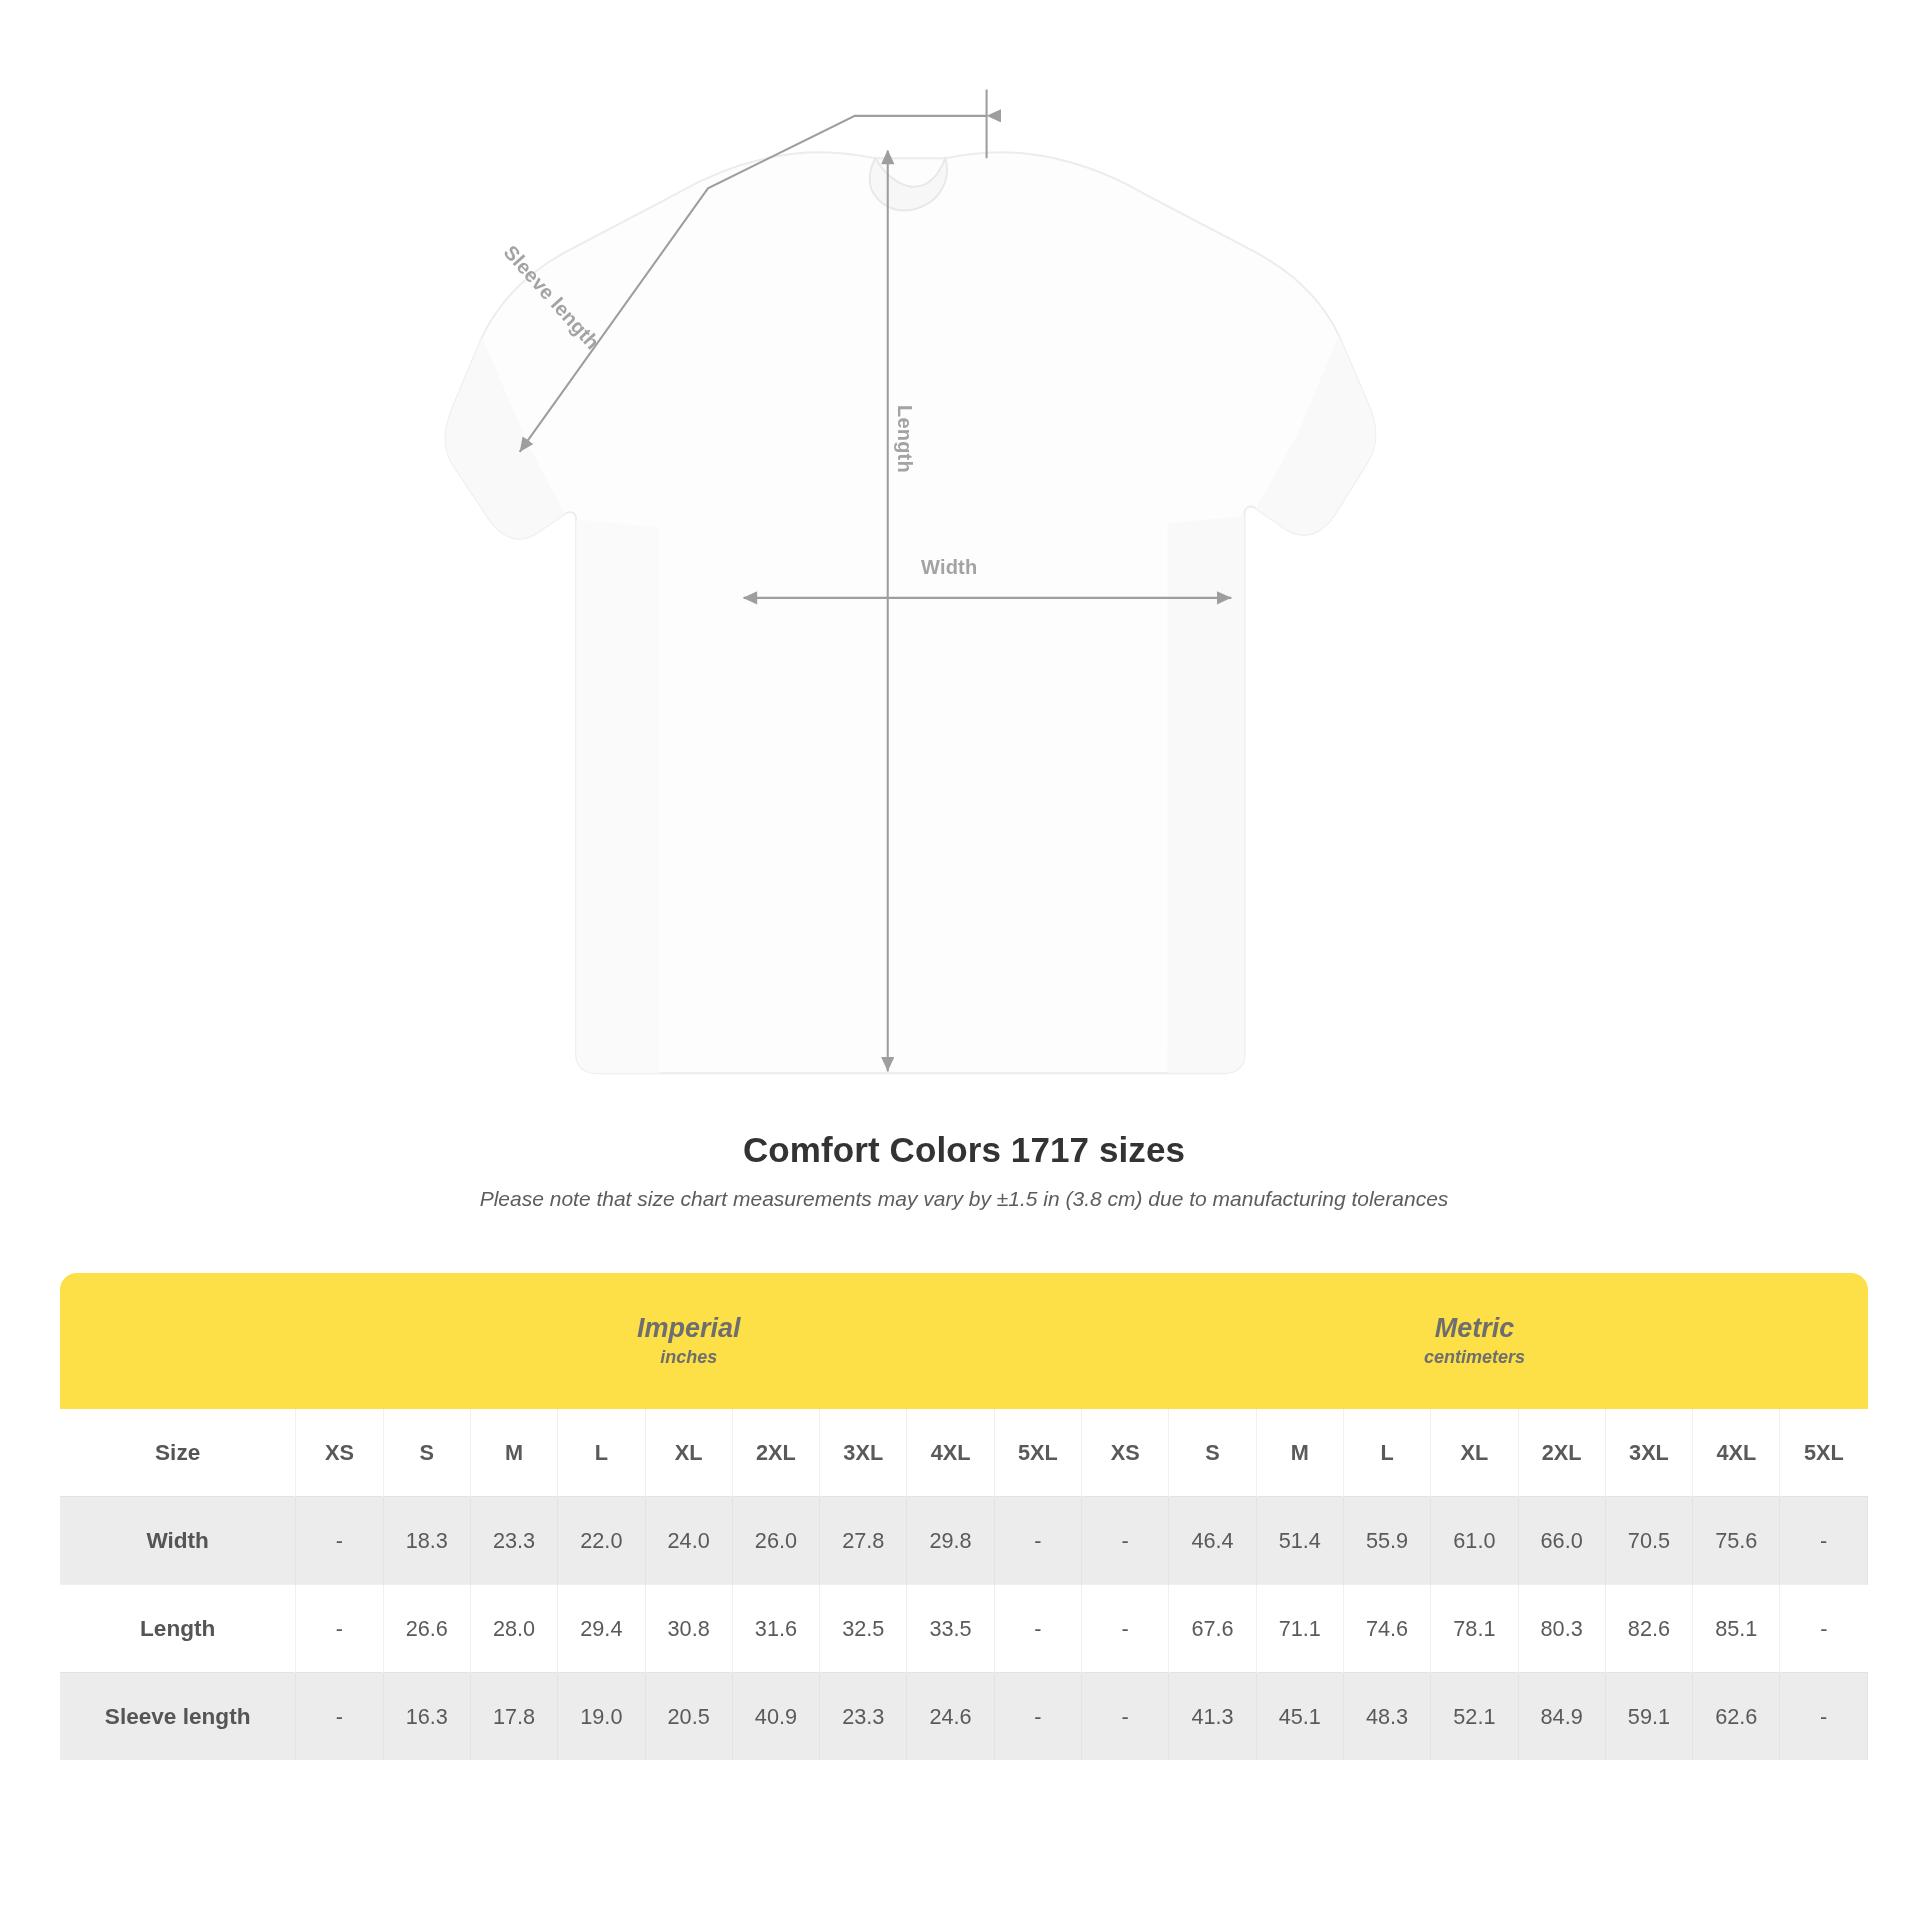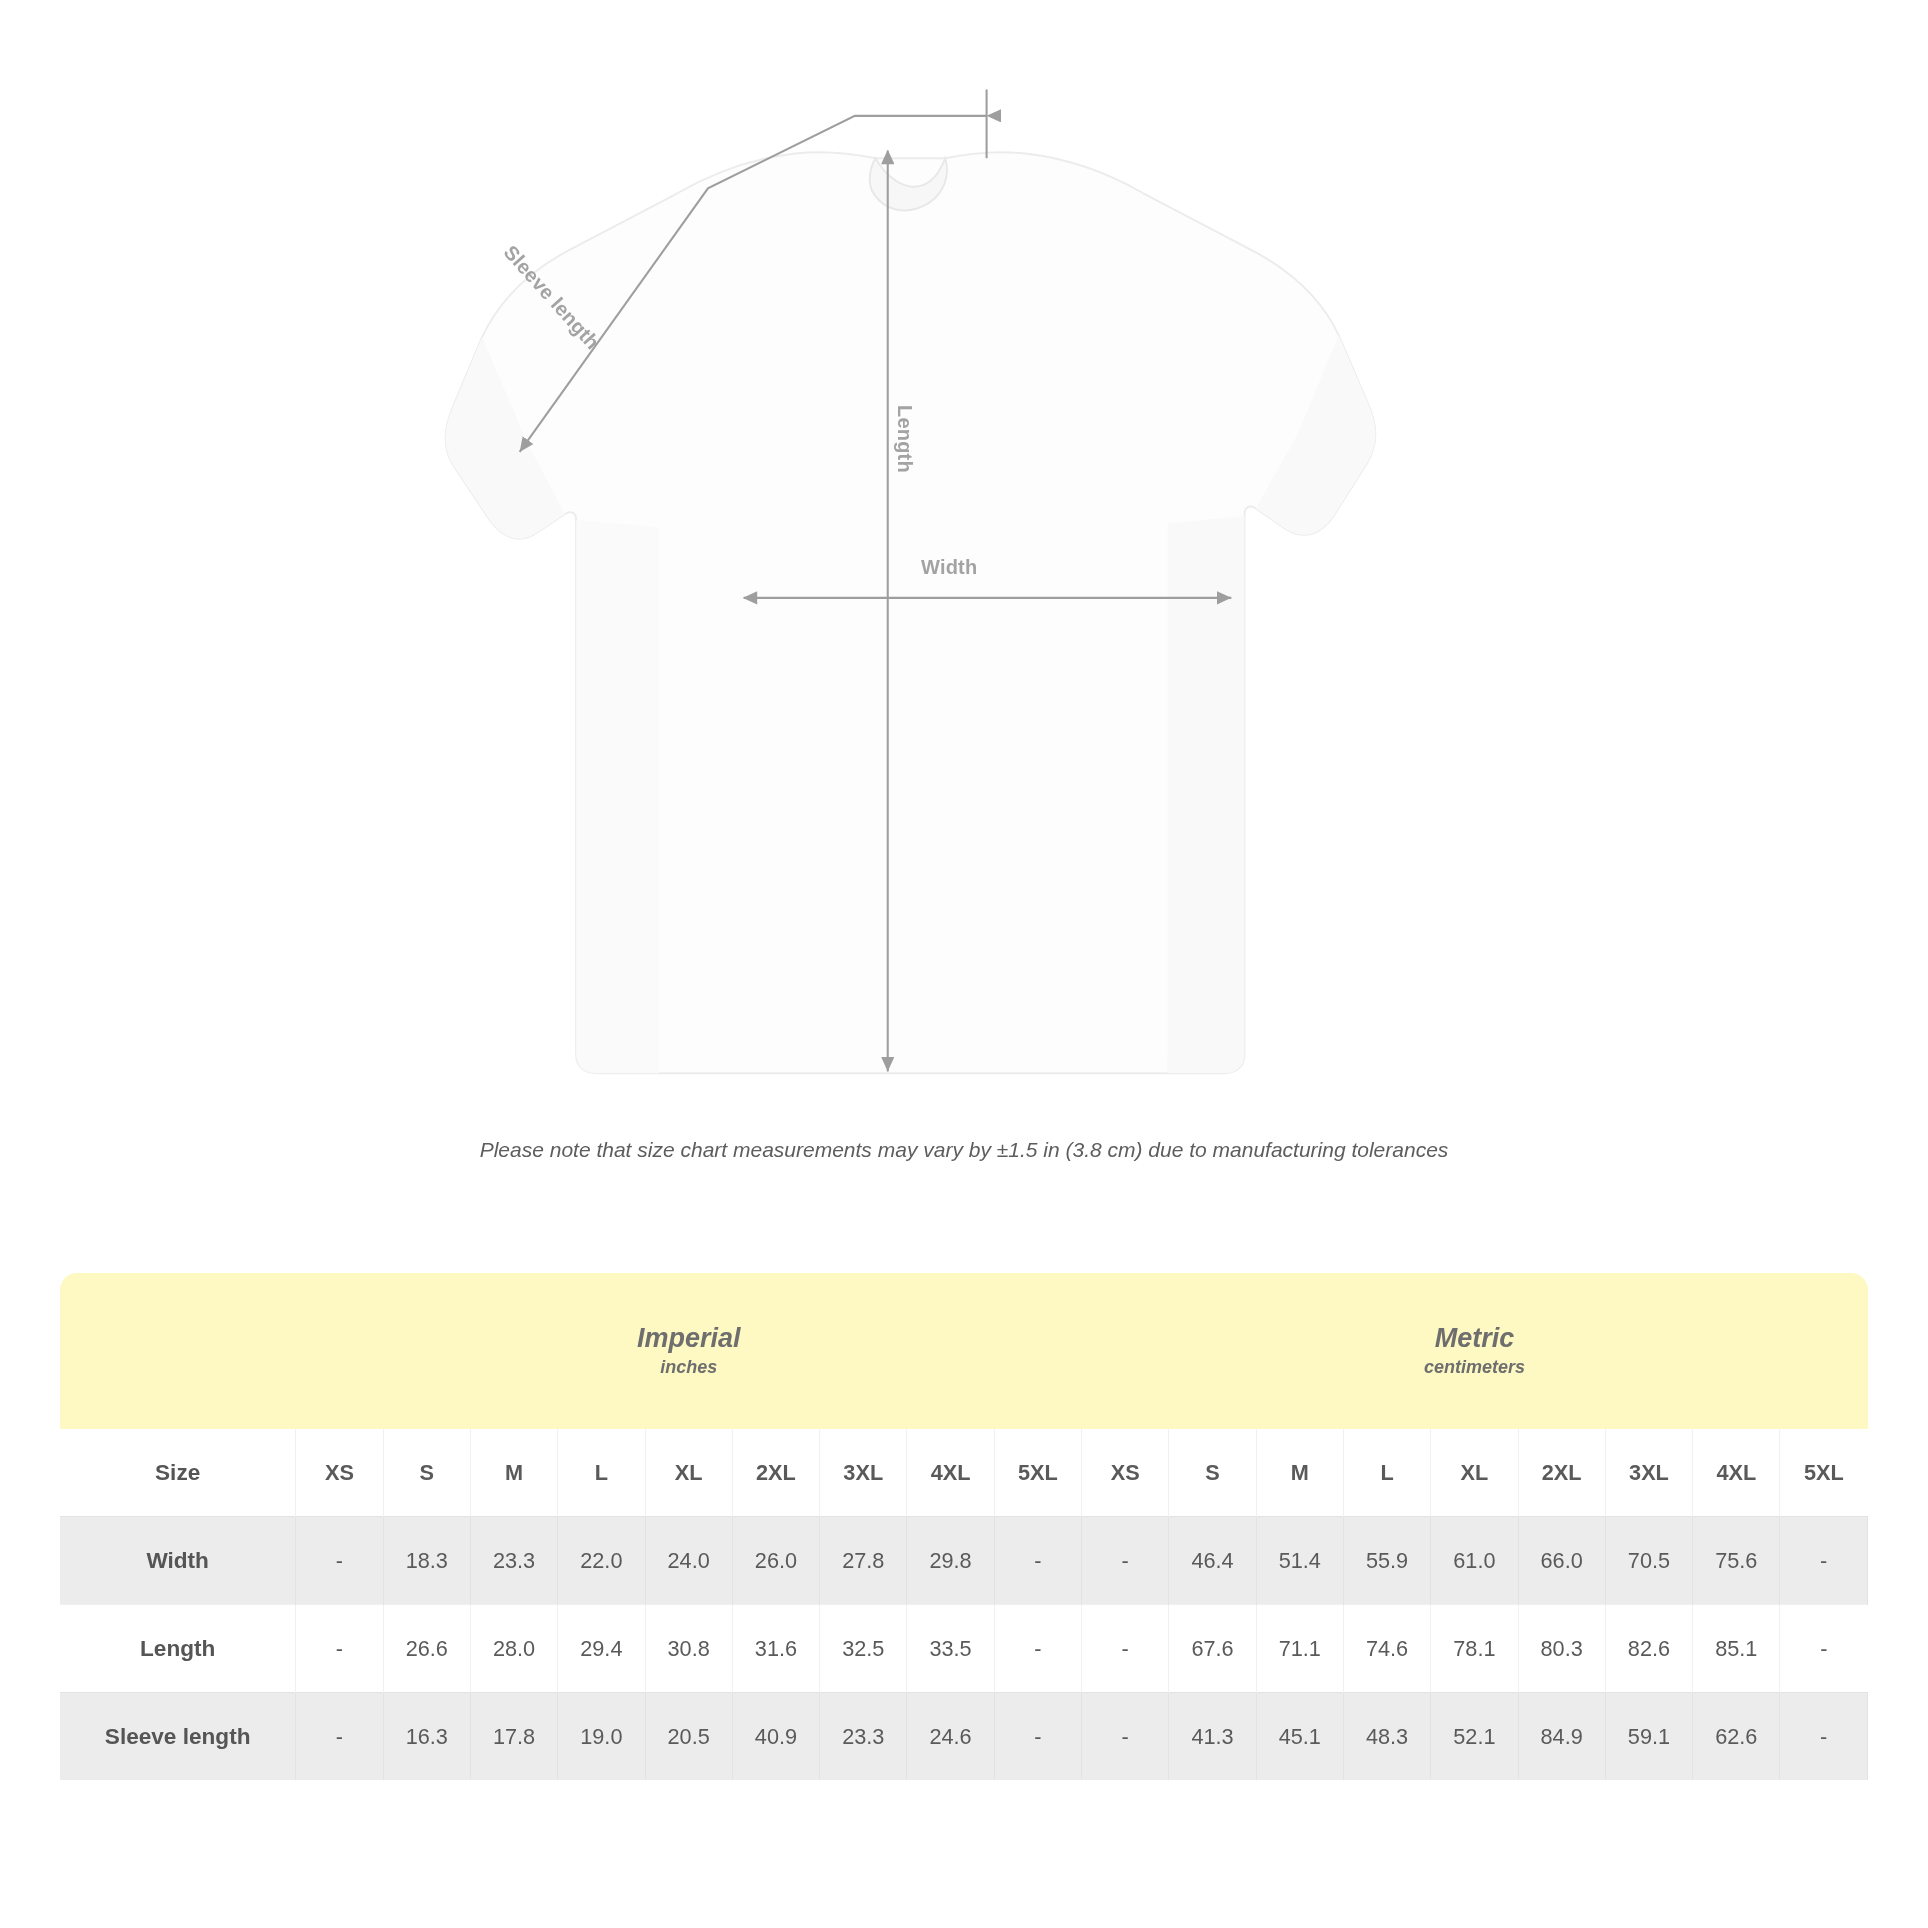--- a/index.html
+++ b/index.html
@@ -76,23 +76,23 @@
     left: 60px;
     top: 1273px;
     width: 1808px;
   }
   table.size-table {
     border-collapse: collapse;
     width: 1808px;
     table-layout: fixed;
   }
   table.size-table tr.unit-row > th {
-    background: #fef9c3;
+    background: #fde047;
     padding: 0;
-    height: 156px;
+    height: 136px;
     vertical-align: middle;
   }
   table.size-table tr.unit-row > th:first-child {
     border-top-left-radius: 17px;
   }
   table.size-table tr.unit-row > th:last-child {
     border-top-right-radius: 17px;
   }
   .unit-name {
     font-size: 27px;
@@ -206,20 +206,21 @@
       <polyline points="1048,123 908,123 752,200 552,480" fill="none" stroke="#9e9e9e" stroke-width="2.2" marker-start="url(#arrowEnd)" marker-end="url(#arrowEnd)"></polyline>
       <line x1="1048" y1="95" x2="1048" y2="168" stroke="#9e9e9e" stroke-width="2.2"></line>
     </svg>
 
     <div class="dim-label sleeve" style="left:516px; top:241px;">Sleeve length</div>
     <div class="dim-label vertical" style="left:893px; top:405px;">Length</div>
     <div class="dim-label" style="left:921px; top:556px;">Width</div>
   </div>
 
   <div class="title-block">
+    <h1 class="chart-title">Comfort Colors 1717 sizes</h1>
     <p class="chart-note">Please note that size chart measurements may vary by ±1.5 in (3.8 cm) due to manufacturing tolerances</p>
   </div>
 
   <div class="table-wrap">
     <table class="size-table">
       <colgroup>
         <col style="width:235px">
         <col span="18" style="width:87px">
       </colgroup>
       <tbody>

